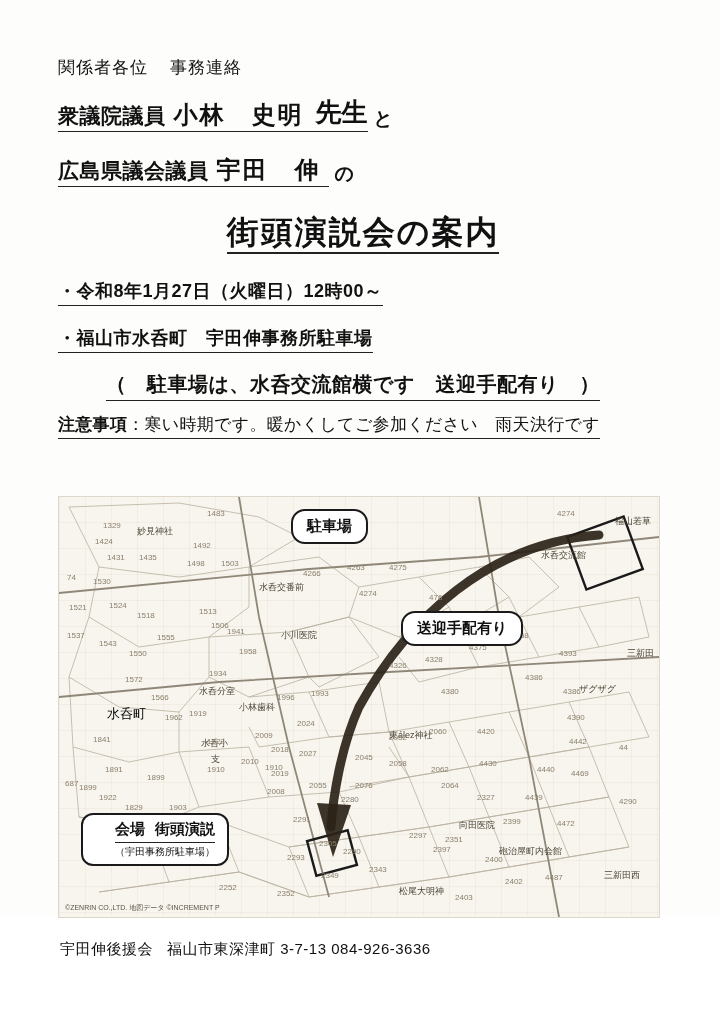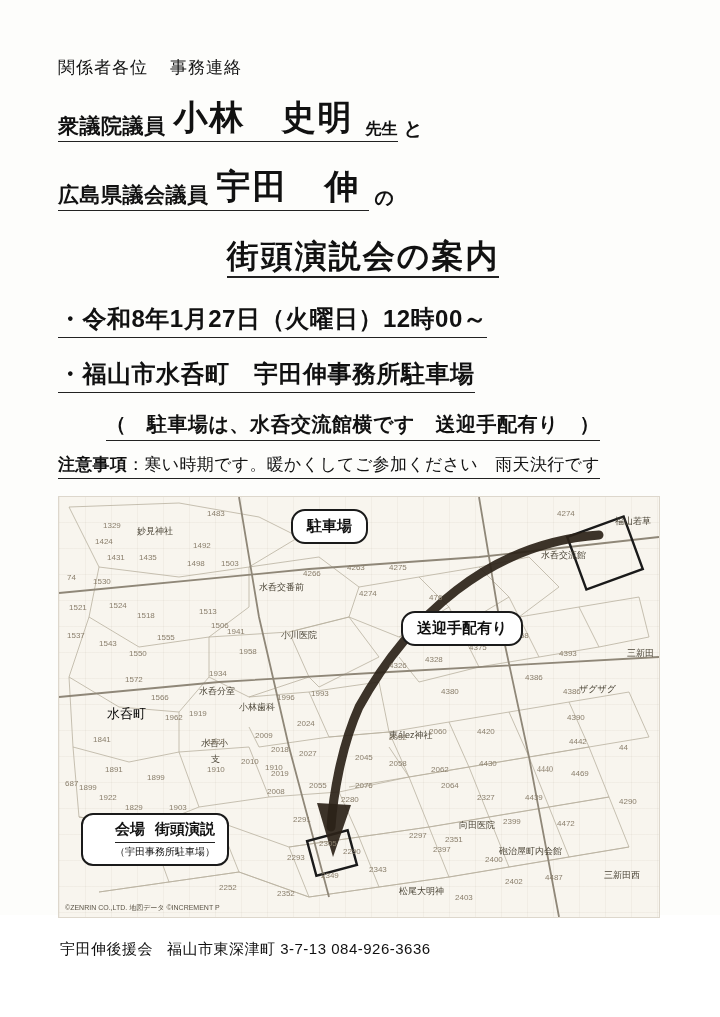--- a/index.html
+++ b/index.html
@@ -46,27 +46,27 @@
   .u-line {
     border-bottom: 1.5px solid #222;
     padding-bottom: 1px;
   }
   .title-sm {
     font-size: 21px;
     font-weight: bold;
     letter-spacing: 0.5px;
   }
   .name-big {
-    font-size: 34px;
+    font-size: 24px;
     font-weight: bold;
     letter-spacing: 2px;
     padding: 0 8px;
   }
   .suffix {
-    font-size: 16px;
+    font-size: 26px;
     font-weight: bold;
     padding-left: 4px;
   }
   .tail {
     font-size: 19px;
     font-weight: bold;
     padding-left: 6px;
   }
   .row-name.first { margin-top: 14px; }
   .row-name.second { margin-top: 22px; }
@@ -77,21 +77,21 @@
     font-weight: bold;
     letter-spacing: 2px;
     margin: 24px 0 8px 0;
   }
   .headline span.u {
     border-bottom: 2px solid #222;
     padding-bottom: 2px;
   }
 
   .info-line {
-    font-size: 24px;
+    font-size: 18px;
     font-weight: bold;
     letter-spacing: 0.5px;
     margin-top: 16px;
     display: inline-block;
     border-bottom: 1.5px solid #222;
     padding-bottom: 2px;
   }
   .info-line.l2 { margin-top: 20px; }
 
   .paren-line {
@@ -398,21 +398,21 @@
         <div class="map-num" style="left: 508px; top: 216px;">4390</div>
         <div class="map-num" style="left: 330px; top: 236px;">2052</div>
         <div class="map-num" style="left: 370px; top: 230px;">2060</div>
         <div class="map-num" style="left: 418px; top: 230px;">4420</div>
         <div class="map-num" style="left: 510px; top: 240px;">4442</div>
         <div class="map-num" style="left: 560px; top: 246px;">44</div>
         <div class="map-num" style="left: 296px; top: 256px;">2045</div>
         <div class="map-num" style="left: 330px; top: 262px;">2058</div>
         <div class="map-num" style="left: 372px; top: 268px;">2062</div>
         <div class="map-num" style="left: 420px; top: 262px;">4430</div>
-        <div class="map-num" style="left: 478px; top: 268px; font-family: Liberation Serif, serif;">4440</div>
+        <div class="map-num" style="left: 478px; top: 268px;">4440</div>
         <div class="map-num" style="left: 512px; top: 272px;">4469</div>
         <div class="map-num" style="left: 296px; top: 284px;">2076</div>
         <div class="map-num" style="left: 382px; top: 284px;">2064</div>
         <div class="map-num" style="left: 418px; top: 296px;">2327</div>
         <div class="map-num" style="left: 466px; top: 296px;">4439</div>
         <div class="map-num" style="left: 444px; top: 320px;">2399</div>
         <div class="map-num" style="left: 498px; top: 322px;">4472</div>
         <div class="map-num" style="left: 350px; top: 334px;">2297</div>
         <div class="map-num" style="left: 386px; top: 338px;">2351</div>
         <div class="map-num" style="left: 426px; top: 358px;">2400</div>

